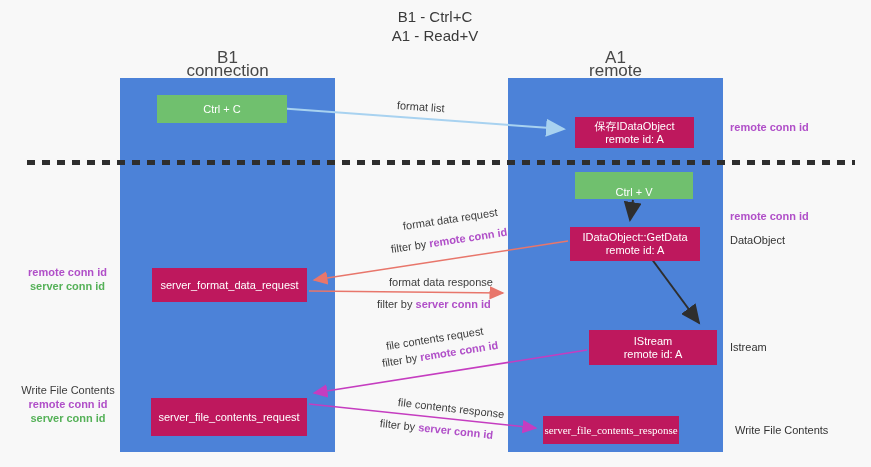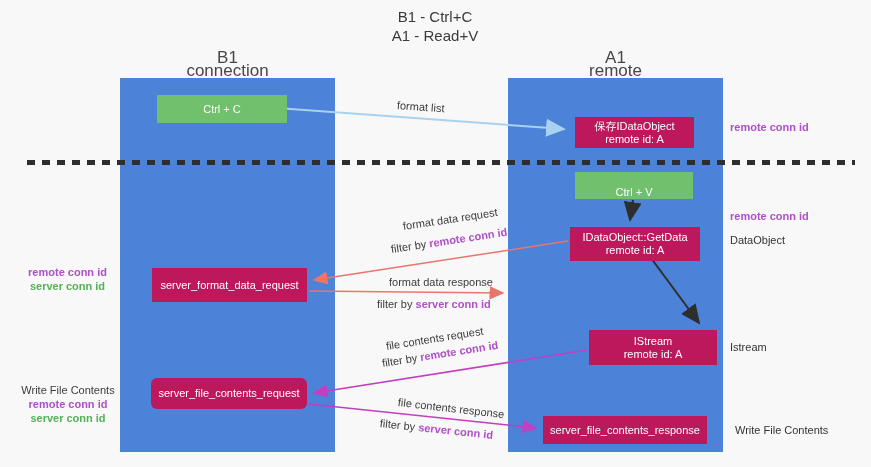--- a/index.html
+++ b/index.html
@@ -104,25 +104,25 @@
   <div class="box orange" style="left:152px; top:268px; width:155px; height:34px;align-items:center;">
     <span>server_format_data_request</span>
   </div>
 
 
   <div class="box orange" style="left:589px; top:330px; width:128px; height:35px;">
     <span>IStream</span>
     <span>remote id: A</span>
   </div>
 
-  <div class="box orange" style="left:151px; top:378px; width:156px; height:31px;border-radius:6px;">
+  <div class="box orange" style="left:151px; top:398px; width:156px; height:38px;">
     <span>server_file_contents_request</span>
   </div>
 
-  <div class="box orange" style="left:543px; top:416px; width:164px; height:28px;">
+  <div class="box orange" style="left:543px; top:416px; width:136px; height:28px;font-family:Liberation Serif, serif;">
     <span>server_file_contents_response</span>
   </div>
 
   <div class="lbl" style="left:397px; top:99px; transform:rotate(4deg);">format list</div>
 
   <div class="lbl" style="left:403px; top:220px; transform:rotate(-8.5deg);">format data request</div>
   <div class="lbl" style="left:391px; top:243px; transform:rotate(-8.5deg);">
     <span>filter by </span><span class="purple">remote conn id</span>
   </div>
 

